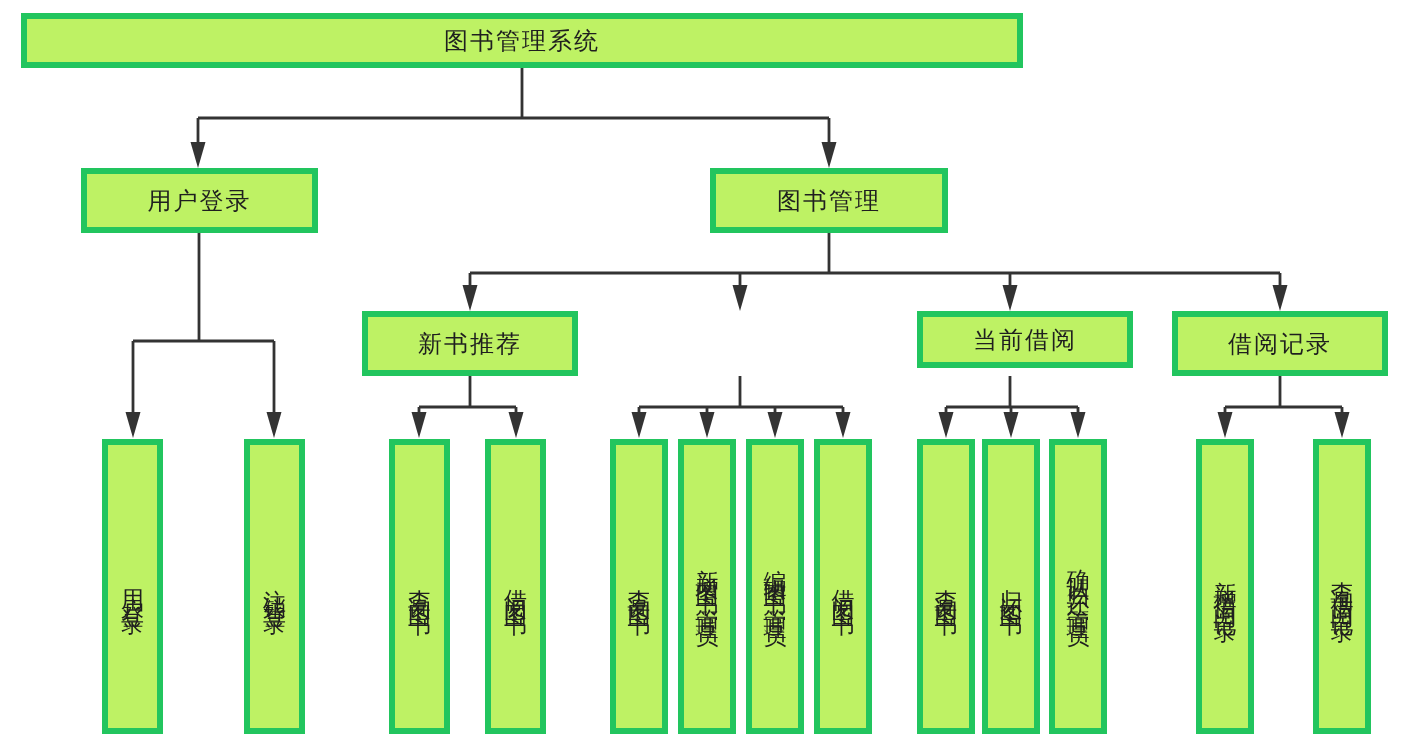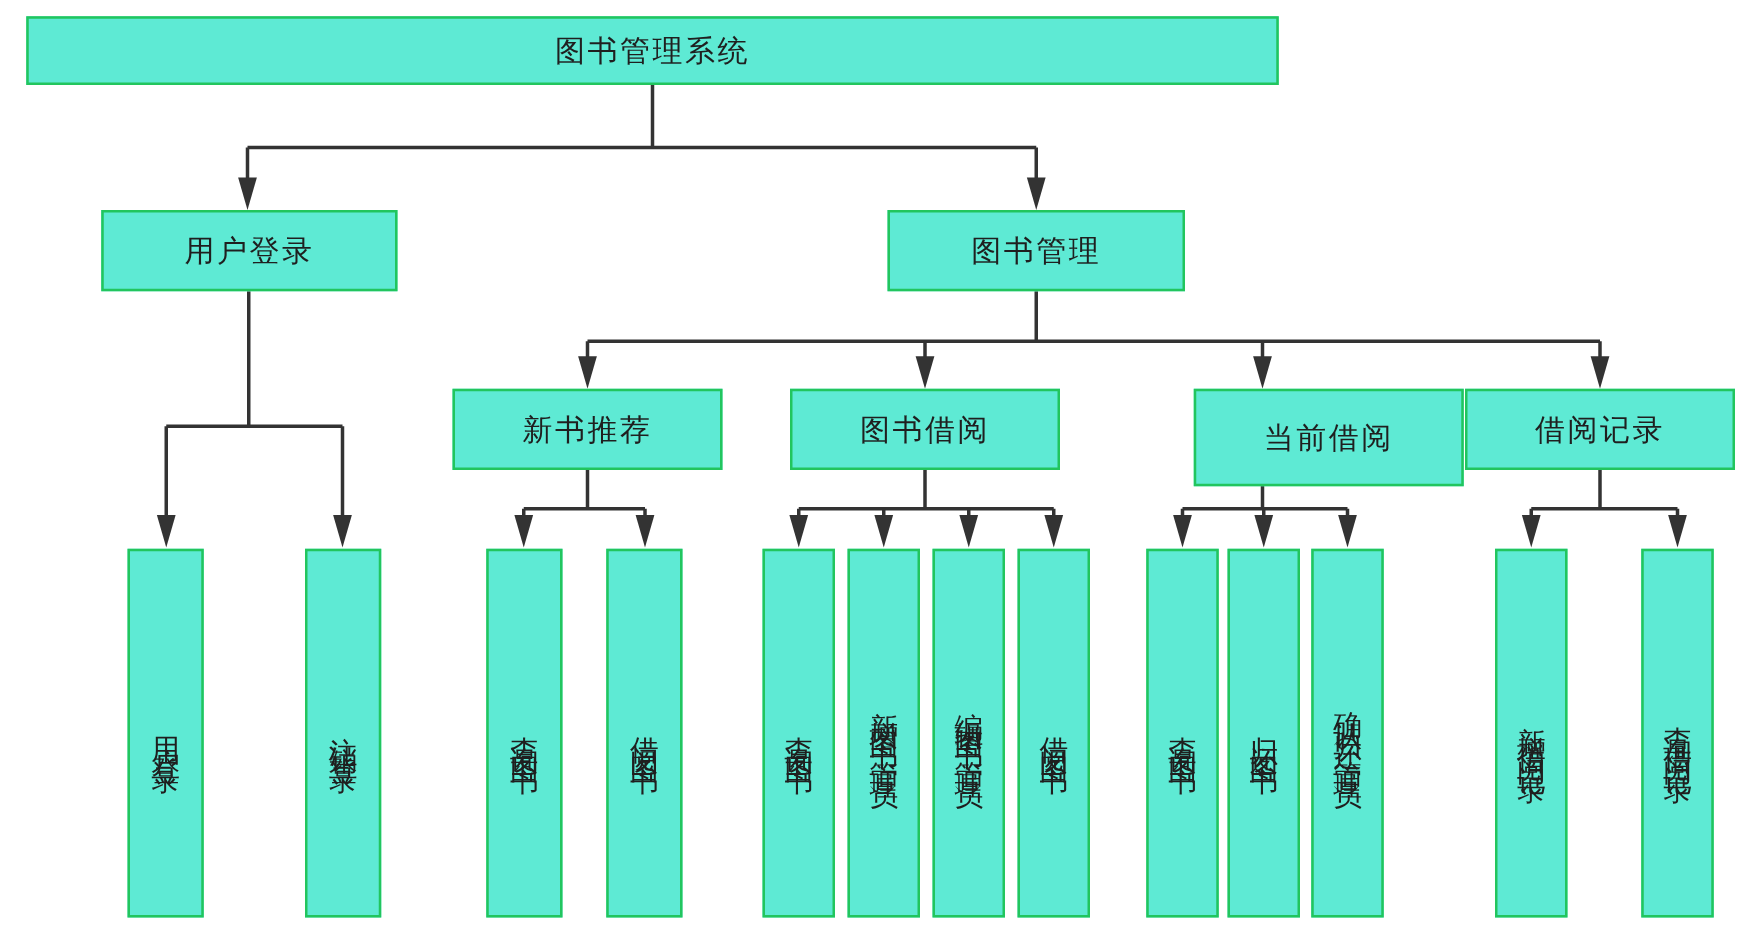--- a/index.html
+++ b/index.html
@@ -26,22 +26,22 @@
     stroke-width: 2.8;
     fill: none;
   }
   #connector-svg polygon {
     fill: #333333;
     stroke: none;
   }
   .box {
     position: absolute;
     box-sizing: border-box;
-    background: #5eead4;
-    border: 2px solid #22c55e;
+    background: #bef264;
+    border: 6px solid #22c55e;
     display: flex;
     align-items: center;
     justify-content: center;
     color: #1f1f1f;
     z-index: 2;
   }
   .h-label {
     font-size: 24px;
     letter-spacing: 2px;
     white-space: nowrap;
@@ -53,21 +53,21 @@
     line-height: 1;
     letter-spacing: 8px;
     white-space: nowrap;
   }
   
   #node-root   { left: 21px;  top: 13px;  width: 1002px; height: 55px; }
   #node-l2-a   { left: 81px;  top: 168px; width: 237px;  height: 65px; }
   #node-l2-b   { left: 710px; top: 168px; width: 238px;  height: 65px; }
   #node-l3-a   { left: 362px; top: 311px; width: 216px;  height: 65px; }
   #node-l3-b   { left: 632px; top: 311px; width: 216px;  height: 65px; }
-  #node-l3-c   { left: 955px; top: 311px; width: 216px;  height: 78px; align-items: center; }
+  #node-l3-c   { left: 917px; top: 311px; width: 216px;  height: 57px; align-items: center; }
   #node-l3-d   { left: 1172px;top: 311px; width: 216px;  height: 65px; }
   .leaf        { top: 439px;  height: 295px; width: 61px; }
   #leaf-a1 { left: 102px; }
   #leaf-a2 { left: 244px; }
   #leaf-b1 { left: 389px; }
   #leaf-b2 { left: 485px; }
   #leaf-c1 { left: 610px; width: 58px; }
   #leaf-c2 { left: 678px; width: 58px; }
   #leaf-c3 { left: 746px; width: 58px; }
   #leaf-c4 { left: 814px; width: 58px; }
@@ -165,23 +165,20 @@
   <div class="box" id="node-l2-a">
     <span class="h-label">用户登录</span>
   </div>
   <div class="box" id="node-l3-a">
     <span class="h-label">新书推荐</span>
   </div>
 
   <div class="box" id="node-l2-b">
     <span class="h-label">图书管理</span>
   </div>
-  <div class="box" id="node-l3-b">
-    <span class="h-label">图书借阅</span>
-  </div>
   <div class="box" id="node-l3-c">
     <span class="h-label">当前借阅</span>
   </div>
   <div class="box" id="node-l3-d">
     <span class="h-label">借阅记录</span>
   </div>
 
   <div class="box leaf" id="leaf-a1">
     <span>用户登录</span>
   </div>

